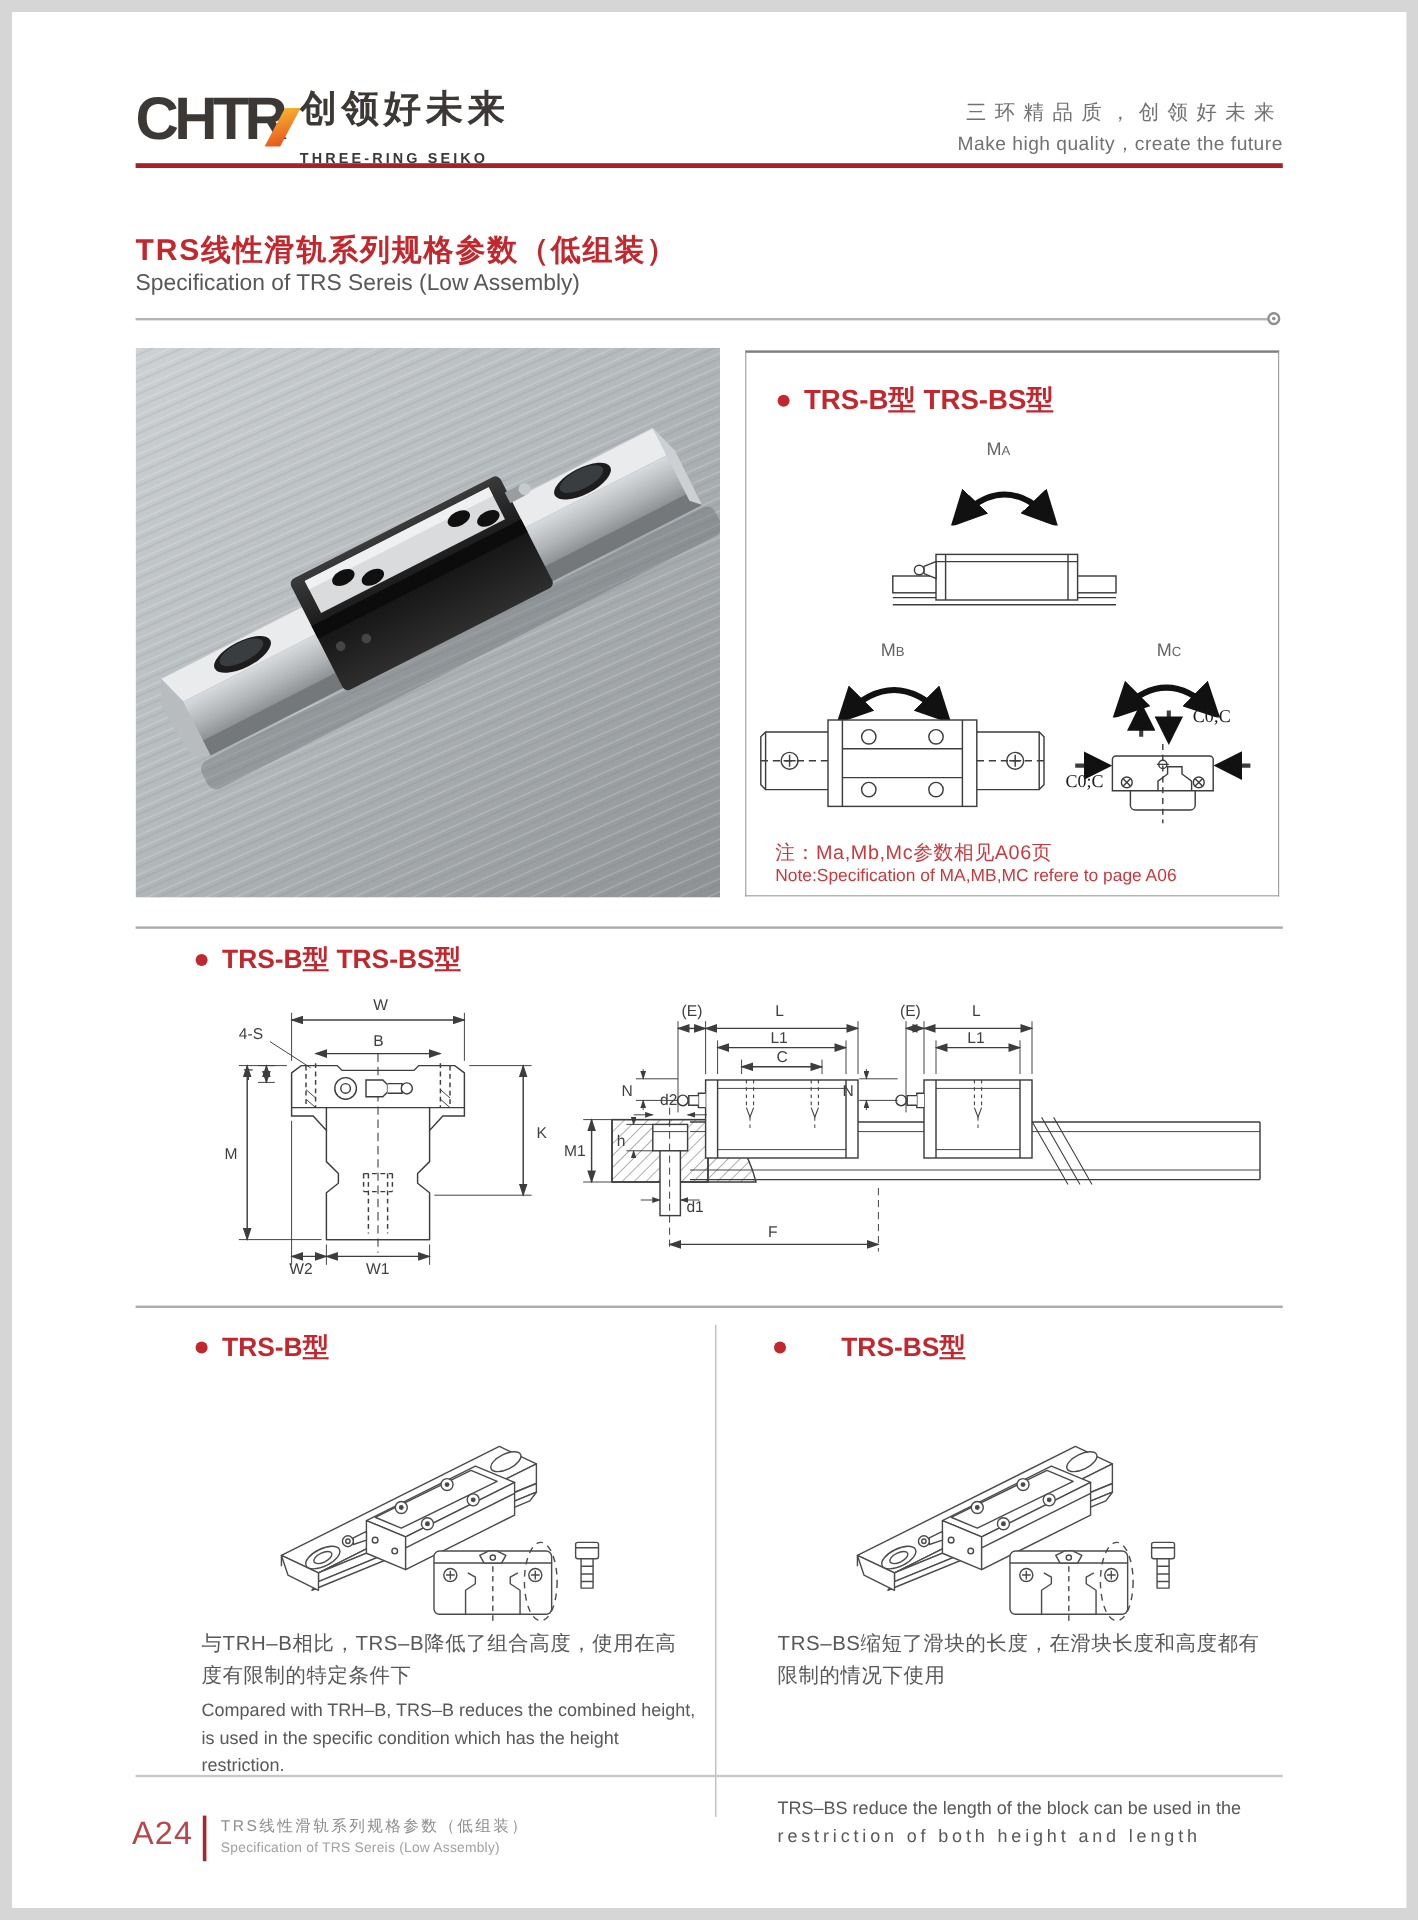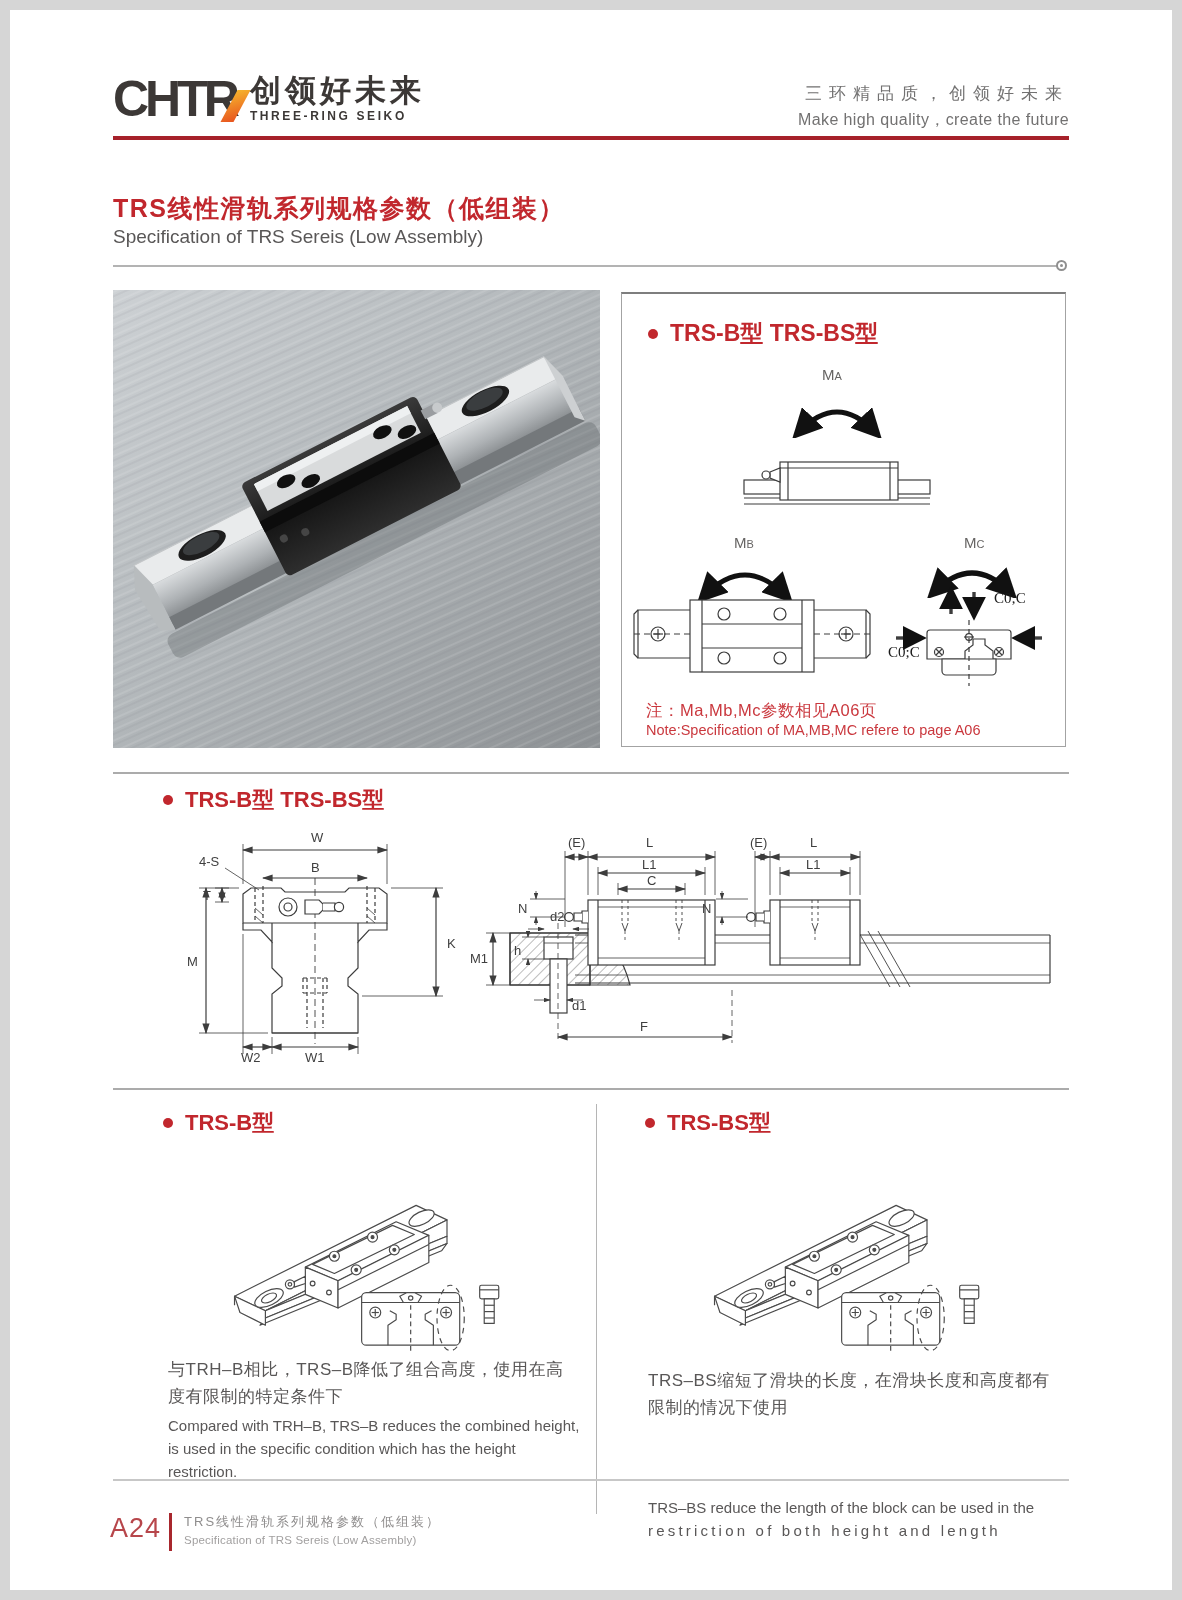--- a/index.html
+++ b/index.html
@@ -17,21 +17,21 @@
   }
   .frame{position:absolute;inset:0;border:10px solid #d6d6d6;pointer-events:none;z-index:50;}
   .abs{position:absolute;}
   
   .logo-row{left:113px;top:74px;display:flex;align-items:flex-start;}
   .chtr{font-weight:bold;font-size:50px;line-height:50px;letter-spacing:-4px;color:#3c3836;position:relative;}
   .chtr .orange{position:absolute;left:116px;top:16px;width:13px;height:32px;
      background:linear-gradient(160deg,#f6b42c,#e8541f);transform:skewX(-28deg);}
   .logo-cjk{margin-left:14px;}
   .logo-cn{font-size:31px;font-weight:bold;color:#3c3836;letter-spacing:4px;line-height:34px;}
-  .logo-en{font-size:12px;font-weight:bold;color:#3c3836;letter-spacing:2.6px;margin-top:1px;}
+  .logo-en{font-size:12px;font-weight:bold;color:#3c3836;letter-spacing:2.6px;margin-top:17px;}
   .slogan{right:113px;top:82px;text-align:right;color:#727171;}
   .slogan-cn{font-size:17px;letter-spacing:7px;}
   .slogan-en{font-size:16px;letter-spacing:.4px;margin-top:5px;}
   .red-rule{left:113px;top:136px;width:956px;height:4px;background:var(--rule-red);}
   
   .pg-title-cn{left:113px;top:192px;font-size:25px;font-weight:bold;color:var(--accent);letter-spacing:1.5px;}
   .pg-title-en{left:113px;top:226px;font-size:19px;color:var(--txt);}
   .title-rule{left:113px;top:265px;width:944px;height:2px;background:var(--line);}
   .rule-orn{left:1056px;top:260px;width:11px;height:11px;border:2px solid #8f8f8f;border-radius:50%;box-sizing:border-box;}
   .rule-orn::after{content:"";position:absolute;left:2px;top:2px;width:3px;height:3px;border-radius:50%;background:#8f8f8f;}
@@ -522,28 +522,28 @@
   <div class="abs rh" style="left:163px;top:1108px;font-size:22px;">
     <span class="dot"></span>
     <span>TRS-B型</span>
   </div>
   <svg class="abs" style="left:218px;top:1140px;" width="300" height="227" viewBox="0 0 330 250">
     <use href="#iso-draw"></use>
   </svg>
   <div class="abs desc-cn" style="left:168px;top:1356px;width:400px;">与TRH–B相比，TRS–B降低了组合高度，使用在高度有限制的特定条件下</div>
   <div class="abs desc-en" style="left:168px;top:1414px;width:420px;">Compared with TRH–B, TRS–B reduces the combined height, is used in the specific condition which has the height restriction.</div>
 
-  <div class="abs rh" style="left:645px;top:1108px;font-size:22px;">
+  <div class="abs rh" style="left:645px;top:1108px;font-size:22px;gap:34px;">
     <span class="dot"></span>
     <span>TRS-BS型</span>
   </div>
   <svg class="abs" style="left:698px;top:1140px;" width="300" height="227" viewBox="0 0 330 250">
     <use href="#iso-draw"></use>
   </svg>
-  <div class="abs desc-cn" style="left:648px;top:1356px;width:410px;margin-top:11px;">TRS–BS缩短了滑块的长度，在滑块长度和高度都有限制的情况下使用</div>
+  <div class="abs desc-cn" style="left:648px;top:1356px;width:410px;">TRS–BS缩短了滑块的长度，在滑块长度和高度都有限制的情况下使用</div>
   <div class="abs desc-en" style="left:648px;top:1496px;">
     <div>TRS–BS reduce the length of the block can be used in the</div>
     <div class="spread">restriction of both height and length</div>
   </div>
 
   <div class="abs sep light" style="top:1479px;"></div>
   <div class="abs footer">
     <span class="pageno">A24</span>
     <span class="fbar"></span>
     <span>

